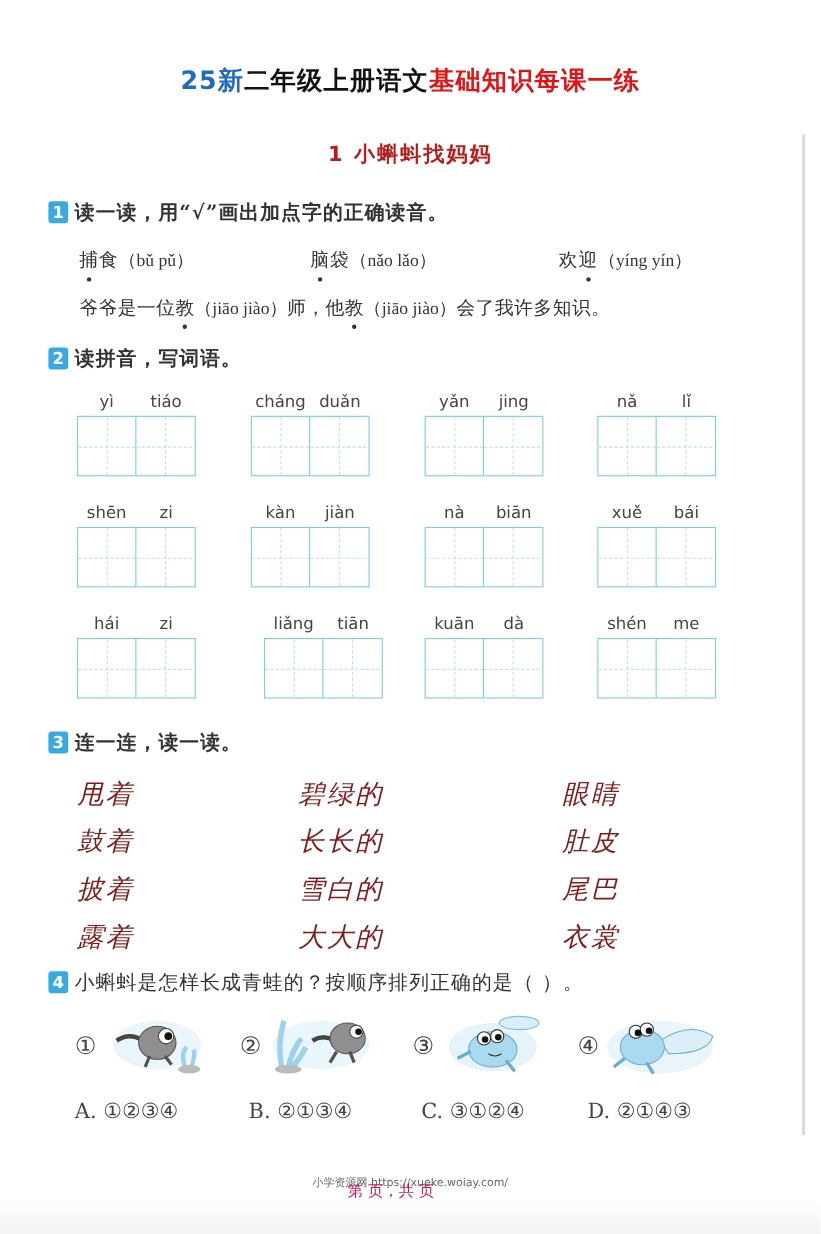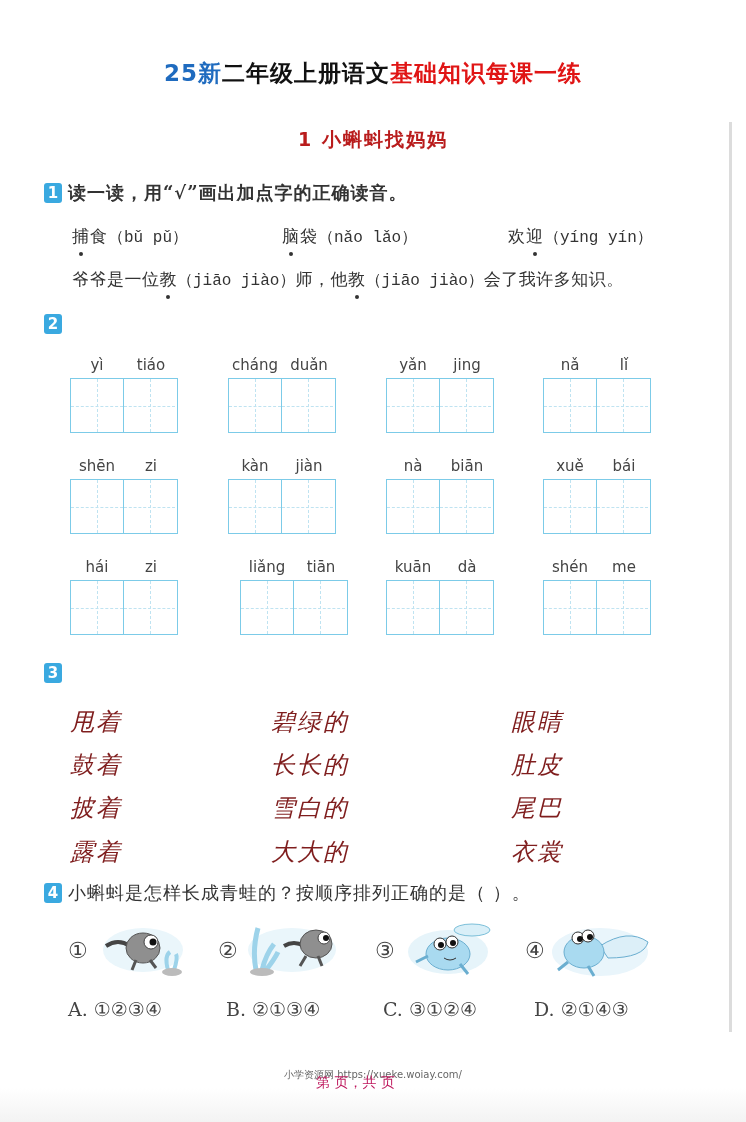--- a/index.html
+++ b/index.html
@@ -25,21 +25,21 @@
 
   .q-head { left:44px; display:flex; align-items:center; font-size:18px; color:#333; white-space:nowrap; }
   .q-num {
     display:inline-block; width:18px; height:20px; border-radius:3px; background:#3aa9e0;
     color:#fff; font-family:"DejaVu Sans", sans-serif; font-weight:bold; font-size:15px;
     line-height:20px; text-align:center; margin-right:6px;
   }
   .q-text { font-weight:bold; letter-spacing:1px; }
 
   .line { font-size:17px; color:#333; white-space:nowrap; letter-spacing:1px; }
-  .py { font-family:Liberation Mono, monospace; font-size:16px; letter-spacing:0; }
+  .py { font-family:Liberation Serif, serif; font-size:16px; letter-spacing:0; }
   .dot-char { position:relative; display:inline-block; }
   .dot-char::after {
     content:""; position:absolute; left:50%; bottom:-8px; width:4px; height:4px;
     margin-left:-2px; border-radius:50%; background:#333;
   }
 
   .grid-item { position:absolute; width:108px; }
   .grid-py {
     height:22px; display:flex; justify-content:space-around;
     font-family:"DejaVu Sans", "Liberation Sans", sans-serif; font-size:15px; color:#444;
@@ -99,20 +99,21 @@
 <div class="abs line" style="left:508px; top:225px;">
   <span>欢</span><span class="dot-char">迎</span><span class="py">（yíng   yín）</span>
 </div>
 
 <div class="abs line" style="left:72px; top:268px; letter-spacing:0.5px;">
   <span>爷爷是一位</span><span class="dot-char">教</span><span class="py">（jiāo   jiào）</span><span>师，他</span><span class="dot-char">教</span><span class="py">（jiāo   jiào）</span><span>会了我许多知识。</span>
 </div>
 
 <div class="abs q-head" style="top:314px;">
   <span class="q-num">2</span>
+  <span class="q-text">读拼音，写词语。</span>
 </div>
 
 <div id="grid-host">
     <div class="grid-item" style="left: 70px; top: 356px;">
       <div class="grid-py">
         <span>yì</span>
         <span>tiáo</span>
       </div>
       <div class="cells">
         <div class="cell"></div>
@@ -226,20 +227,21 @@
       </div>
       <div class="cells">
         <div class="cell"></div>
         <div class="cell"></div>
       </div>
     </div>
   </div>
 
 <div class="abs q-head" style="top:663px;">
   <span class="q-num">3</span>
+  <span class="q-text">连一连，读一读。</span>
 </div>
 
 <div class="match-word" style="left:70px; top:706px;">甩着</div>
 <div class="match-word" style="left:70px; top:749px;text-align:center;">鼓着</div>
 <div class="match-word" style="left:70px; top:792px;">披着</div>
 <div class="match-word" style="left:70px; top:836px;">露着</div>
 
 <div class="match-word" style="left:271px; top:706px;">碧绿的</div>
 <div class="match-word" style="left:271px; top:749px;">长长的</div>
 <div class="match-word" style="left:271px; top:792px;">雪白的</div>

